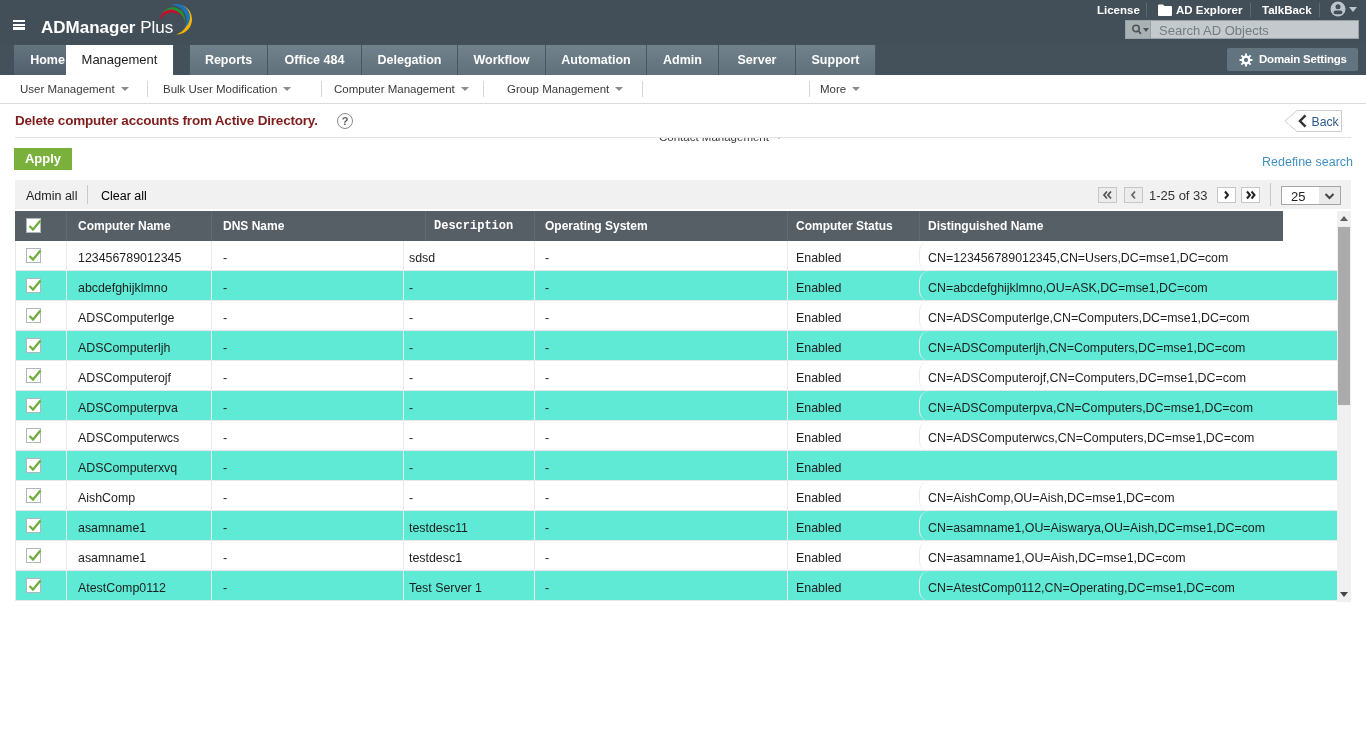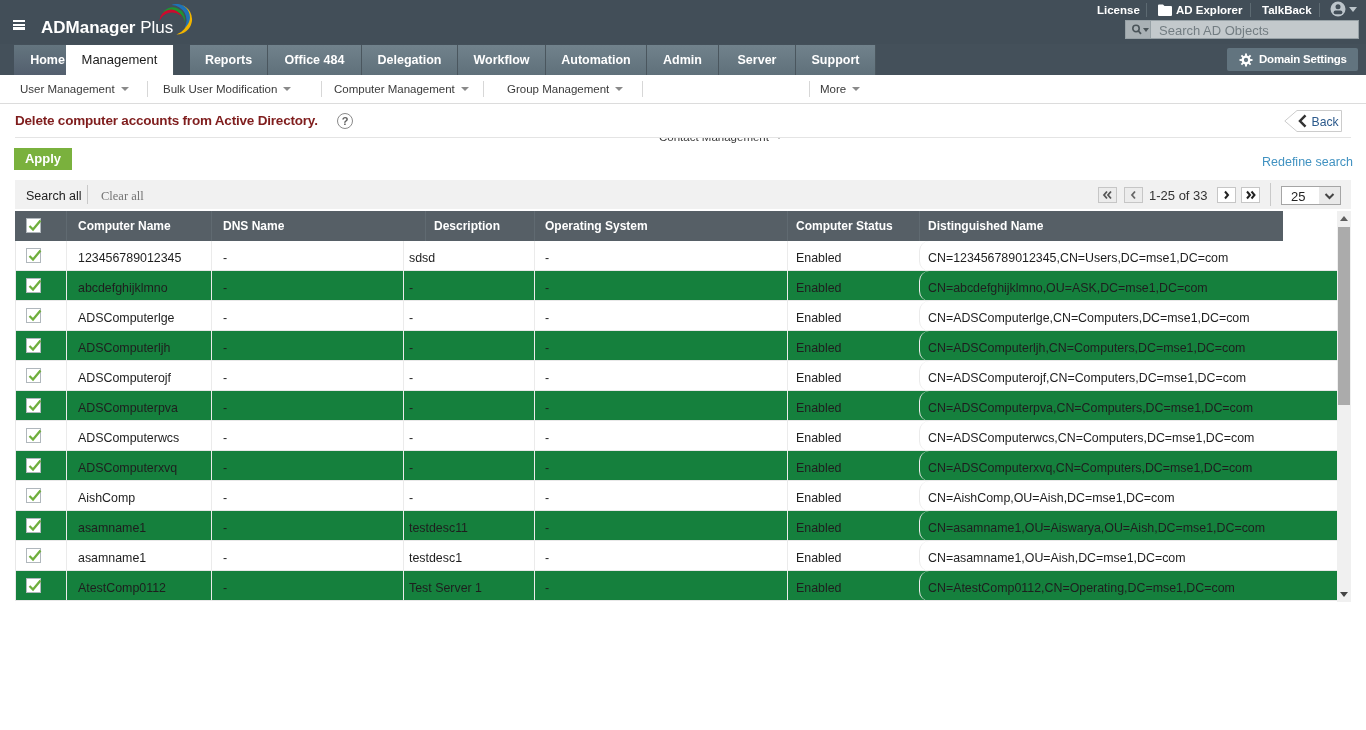--- a/index.html
+++ b/index.html
@@ -39,36 +39,36 @@
 #titleline { position:absolute; left:15px; top:137px; width:1336px; height:1px; background:#e4e4e4; }
 #backbtn { position:absolute; left:1284px; top:110px; width:58px; height:22px; }
 
 
 #applybtn { position:absolute; left:14px; top:148px; width:58px; height:22px; background:#7ab13d; color:#fff; font-size:13px; font-weight:bold; text-align:center; line-height:22px; }
 #redefine { position:absolute; left:1262px; top:155px; font-size:12.5px; color:#4192c1; }
 
 
 #checkbar { position:absolute; left:15px; top:180px; width:1336px; height:29px; background:#f1f1f1; }
 #checkall { position:absolute; left:11px; top:8.5px; font-size:12.5px; color:#222; }
-#clearall { position:absolute; left:86px; top:8.5px; font-size:12.5px; color:#737373;font-family:Liberation Serif, serif; }
+#clearall { position:absolute; left:86px; top:8.5px; font-size:12.5px; color:#000000; }
 #cbsep { position:absolute; left:72px; top:5px; width:1px; height:19px; background:#c9c9c9; }
 .pgbtn { position:absolute; top:7px; width:19px; height:16px; border:1px solid #c6c6c6; background:#ececec; color:#555; text-align:center; font-size:12px; line-height:14px; font-weight:bold; }
 .pgbtn.en { background:#fff; color:#222; }
 #pgtext { position:absolute; left:1134px; top:8px; font-size:13px; color:#333; }
 #pgsep { position:absolute; left:1255px; top:3px; width:1px; height:23px; background:#c9c9c9; }
 #pgselect { position:absolute; left:1266px; top:6px; width:60px; height:19px; border:1px solid #a5a5a5; background:#fff; }
 #pgselect .num { position:absolute; left:9px; top:2px; font-size:13px; color:#222; }
 #pgselect .chev { position:absolute; right:0; top:0; width:21px; height:17px; background:#e9e9e9; }
 
 
 #tablehead { position:absolute; left:15px; top:211px; width:1268px; height:30px; background:#565f66; }
 .th { position:absolute; top:0; height:30px; line-height:30px; color:#fff; font-size:12px; font-weight:bold; border-left:1px solid #606a71; padding-left:11px; white-space:nowrap; }
 #tbody { position:absolute; left:15px; top:241px; width:1322px; }
 .row { position:relative; width:1322px; height:30px; border-bottom:1px solid #e8e8e8; background:#fff; }
-.row.alt { background:#15803d; }
+.row.alt { background:#5eead4; }
 .cell { position:absolute; top:0; height:30px; line-height:29px; padding-top:3px; font-size:12.4px; color:#1e1e1e; border-left:1px solid #ebebeb; padding-left:11px; white-space:nowrap; overflow:hidden; }
 .c1 { left:0; width:51px; border-left:none; }
 .c2 { left:51px; width:145px; }
 .c3 { left:196px; width:214px; }
 .c4 { left:388px; width:109px; padding-left:5px; }
 .c5 { left:519px; width:253px; padding-left:10px; }
 .c6 { left:772px; width:132px; padding-left:8px; }
 .c7 { left:904px; width:418px; padding-left:8px;border-radius:10px; }
 .cbx { position:absolute; left:11px; top:7px; width:15px; height:15px; background:#fff; border:1px solid #b0b7bc; }
 .cbx svg { position:absolute; left:0px; top:-1px; overflow:visible; }
@@ -179,21 +179,21 @@
   <svg id="backbtn" width="58" height="22" viewBox="0 0 58 22">
     <path d="M57.5 0.5 L13 0.5 L0.8 11 L13 21.5 L57.5 21.5 Z" fill="#fff" stroke="#ccc" stroke-width="1"></path>
     <path d="M21.5 5.3 L16 11 L21.5 16.7" fill="none" stroke="#333" stroke-width="2.5"></path>
     <text x="27.5" y="15.5" font-size="12.2" fill="#2c5a8c" font-family="Liberation Sans">Back</text>
   </svg>
 
   <div id="applybtn">Apply</div>
   <div id="redefine">Redefine search</div>
 
   <div id="checkbar">
-    <div id="checkall">Search all</div>
+    <div id="checkall">Admin all</div>
     <div id="cbsep"></div>
     <div id="clearall">Clear all</div>
     <div class="pgbtn" style="left:1083px;"><svg width="17" height="14" viewBox="0 0 17 14">
           <path d="M8 3.5 L5 7 L8 10.5 M12 3.5 L9 7 L12 10.5" fill="none" stroke="#555" stroke-width="1.8"></path>
         </svg></div>
     <div class="pgbtn" style="left:1109px;"><svg width="17" height="14" viewBox="0 0 17 14">
           <path d="M10 3.5 L7 7 L10 10.5" fill="none" stroke="#666" stroke-width="1.8"></path>
         </svg></div>
     <div id="pgtext">1-25 of 33</div>
     <div class="pgbtn en" style="left:1202px;"><svg width="17" height="14" viewBox="0 0 17 14">
@@ -214,21 +214,21 @@
   <div id="tablehead">
     <div class="th" style="left:0; width:51px; border-left:none;">
         <span class="cbx" style="top:7px;">
           <svg width="16" height="16" viewBox="0 0 16 16">
             <path d="M2.5 8 L6 11.5 L13.5 2.5" fill="none" stroke="#6fae3c" stroke-width="2.3"></path>
           </svg>
         </span>
       </div>
     <div class="th" style="left:51px; width:145px;">Computer Name</div>
     <div class="th" style="left:196px; width:214px;">DNS Name</div>
-    <div class="th" style="left:410px; width:109px; padding-left:8px;">Description</div>
+    <div class="th" style="left:410px; width:109px; padding-left:8px;font-family:Liberation Mono, monospace;">Description</div>
     <div class="th" style="left:519px; width:253px; padding-left:10px;">Operating System</div>
     <div class="th" style="left:772px; width:132px; padding-left:8px;">Computer Status</div>
     <div class="th" style="left:904px; width:412px; padding-left:8px;">Distinguished Name</div>
   </div>
 
   <div id="tbody">
     <div class="row">
       <div class="cell c1">
           <span class="cbx">
             <svg width="16" height="16" viewBox="0 0 16 16">
@@ -339,21 +339,20 @@
             <svg width="16" height="16" viewBox="0 0 16 16">
               <path d="M2.5 8 L6 11.5 L13.5 2.5" fill="none" stroke="#6fae3c" stroke-width="2.3"></path>
             </svg>
           </span>
         </div>
       <div class="cell c2">ADSComputerxvq</div>
       <div class="cell c3">-</div>
       <div class="cell c4">-</div>
       <div class="cell c5">-</div>
       <div class="cell c6">Enabled</div>
-      <div class="cell c7">CN=ADSComputerxvq,CN=Computers,DC=mse1,DC=com</div>
     </div>
     <div class="row">
       <div class="cell c1">
           <span class="cbx">
             <svg width="16" height="16" viewBox="0 0 16 16">
               <path d="M2.5 8 L6 11.5 L13.5 2.5" fill="none" stroke="#6fae3c" stroke-width="2.3"></path>
             </svg>
           </span>
         </div>
       <div class="cell c2">AishComp</div>

